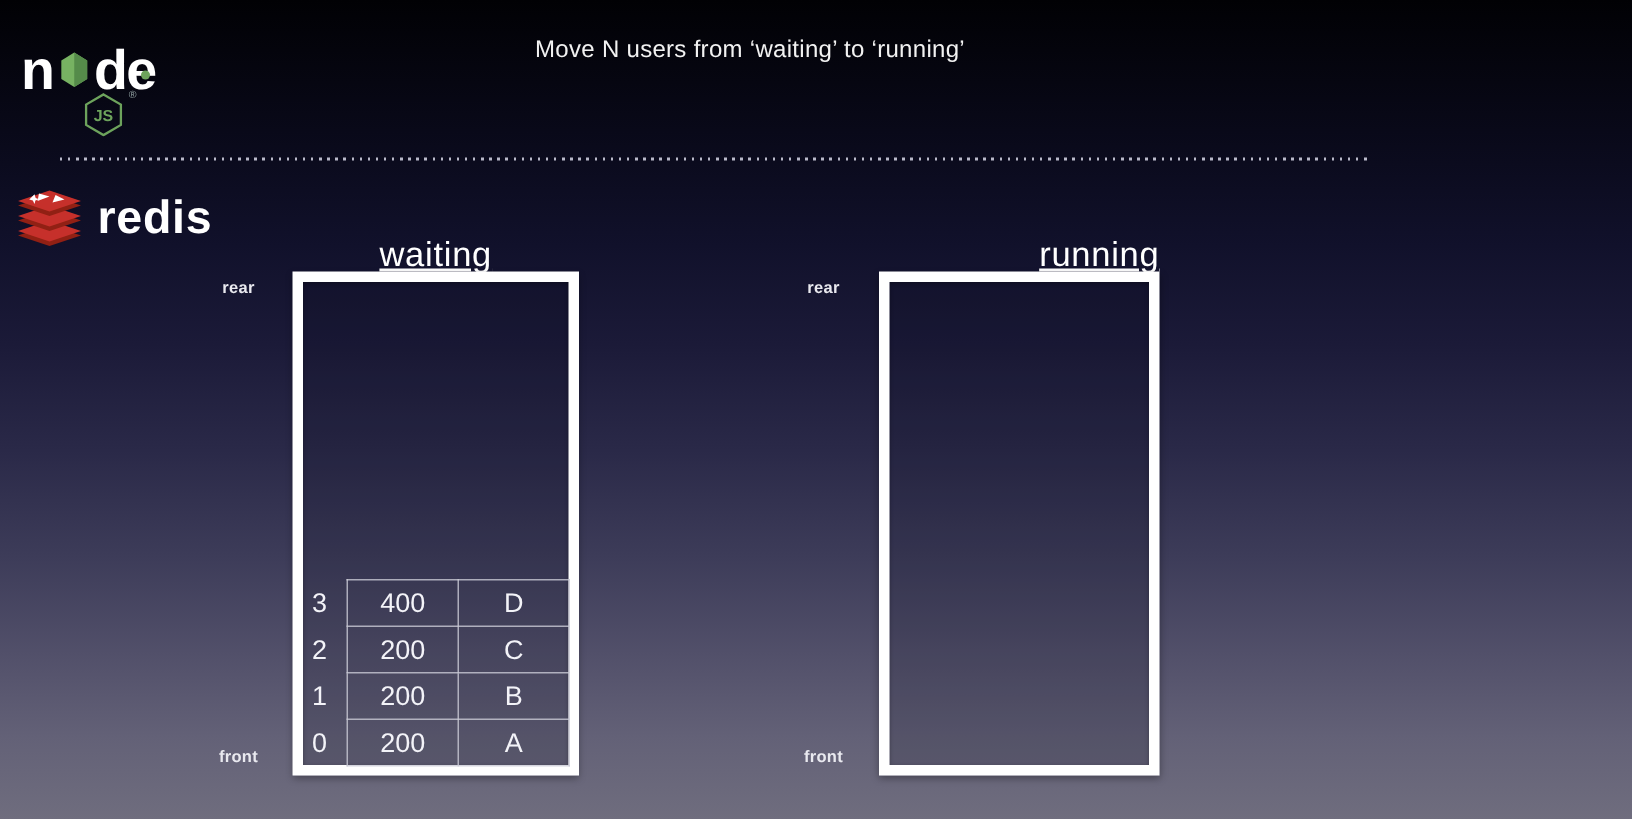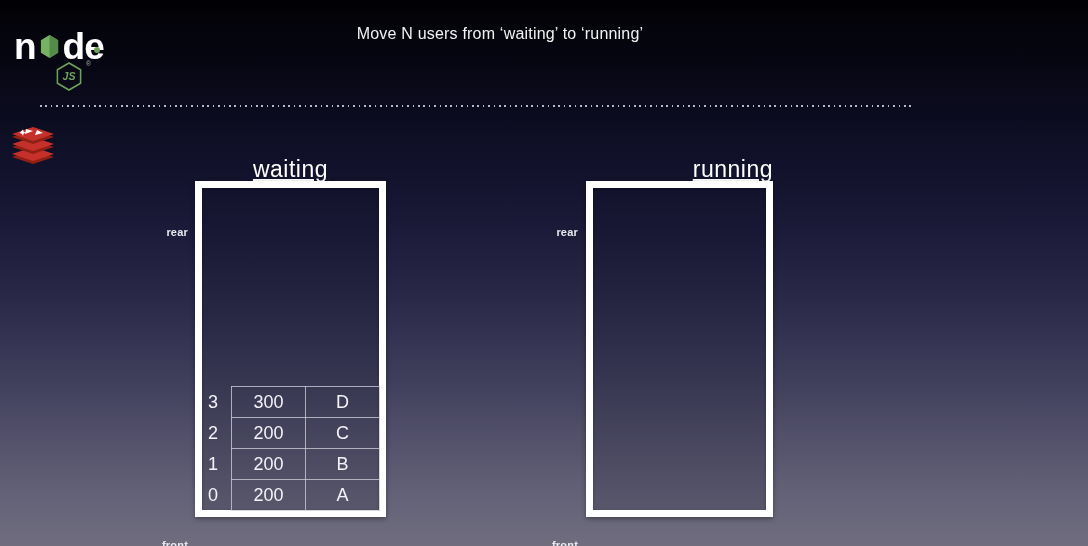--- a/index.html
+++ b/index.html
@@ -41,21 +41,21 @@
   .node-word .ltr{
     color:#fff;font-size:37px;line-height:26px;font-weight:900;
     letter-spacing:-1px;
   }
   .node-word svg{display:block;margin:0 2px 1px 2px;}
   .e-wrap{position:relative;display:inline-block;}
   .e-dot{
     position:absolute;right:4px;top:13px;width:6px;height:6px;border-radius:50%;
     background:#6da35c;
   }
-  .node-js{position:relative;margin-left:41px;margin-top:2px;width:34px;font-style:italic;}
+  .node-js{position:relative;margin-left:41px;margin-top:2px;width:34px;}
   .node-js .reg{
     position:absolute;right:-2px;top:-2px;color:#9aa;font-size:7px;font-weight:400;
   }
 
   
   .redis-logo{position:absolute;left:10px;top:125px;display:flex;align-items:center;}
   .redis-logo svg{display:block;}
   .redis-text{
     color:#fff;font-size:31px;font-weight:700;letter-spacing:0.5px;
     margin-left:9px;margin-top:-2px;
@@ -72,22 +72,22 @@
   .queue-box{
     position:absolute;top:181px;height:336px;box-sizing:border-box;
     border:7px solid #fff;
     background:rgba(12,12,32,0.16);
     box-shadow:0 2px 5px rgba(0,0,0,0.35), inset 0 1px 3px rgba(0,0,0,0.3);
   }
   .queue-box.waiting{left:195px;width:191px;}
   .queue-box.running{left:586px;width:187px;}
 
   .endpoint-label{
-    position:absolute;width:58px;text-align:right;
-    color:#e9e9ef;font-size:11px;font-weight:700;letter-spacing:0.2px;margin-top:40px;
+    position:absolute;width:58px;text-align:center;
+    color:#e9e9ef;font-size:11px;font-weight:700;letter-spacing:0.2px;
   }
   .rear-waiting {left:130px;top:186px;}
   .front-waiting{left:130px;top:499px;}
   .rear-running {left:520px;top:186px;}
   .front-running{left:520px;top:499px;}
 
   
   .queue-table{
     position:absolute;left:203px;top:386px;
     border-collapse:collapse;
@@ -136,32 +136,33 @@
       <polygon points="23,24 44,31 23,38 2,31" fill="#912014"></polygon>
       <polygon points="23,21 44,28 23,35 2,28" fill="#c6302b"></polygon>
       <polygon points="23,14 44,21 23,28 2,21" fill="#912014"></polygon>
       <polygon points="23,11 44,18 23,25 2,18" fill="#c6302b"></polygon>
       <polygon points="23,4 44,11 23,18 2,11" fill="#912014"></polygon>
       <polygon points="23,1 44,8 23,15 2,8" fill="#c6302b"></polygon>
       <polygon points="16,3 23,5 15,8" fill="#ffffff"></polygon>
       <polygon points="27,4 33,7 25,9" fill="#ffffff"></polygon>
       <polygon points="11,5.5 13,3.5 13.8,6 16,6.8 13.6,7.6 13,10 11.9,7.7 9.5,7" fill="#ffffff"></polygon>
     </svg>
+    <span class="redis-text">redis</span>
   </div>
 
   <div class="queue-title waiting">waiting</div>
   <div class="endpoint-label rear-waiting">rear</div>
   <div class="endpoint-label front-waiting">front</div>
   <div class="queue-box waiting"></div>
 
   <table class="queue-table">
     <tbody>
         <tr>
       <td class="idx">3</td>
-      <td class="score">300</td>
+      <td class="score">400</td>
       <td class="member">D</td>
     </tr>
     <tr>
       <td class="idx">2</td>
       <td class="score">200</td>
       <td class="member">C</td>
     </tr>
     <tr>
       <td class="idx">1</td>
       <td class="score">200</td>

